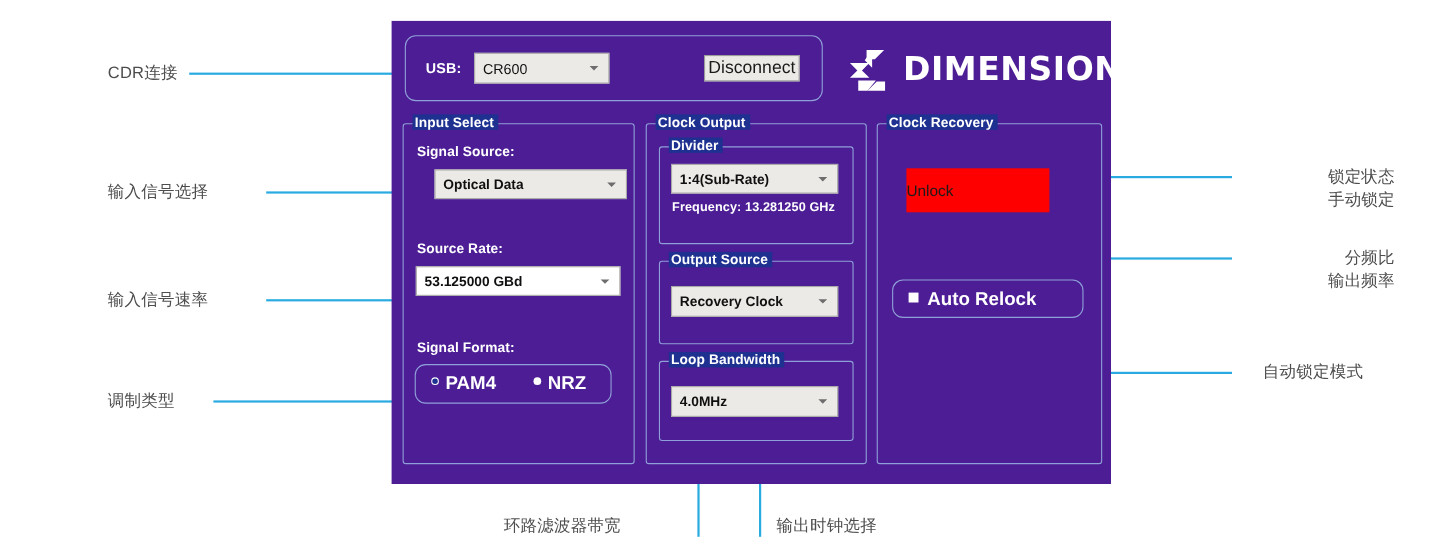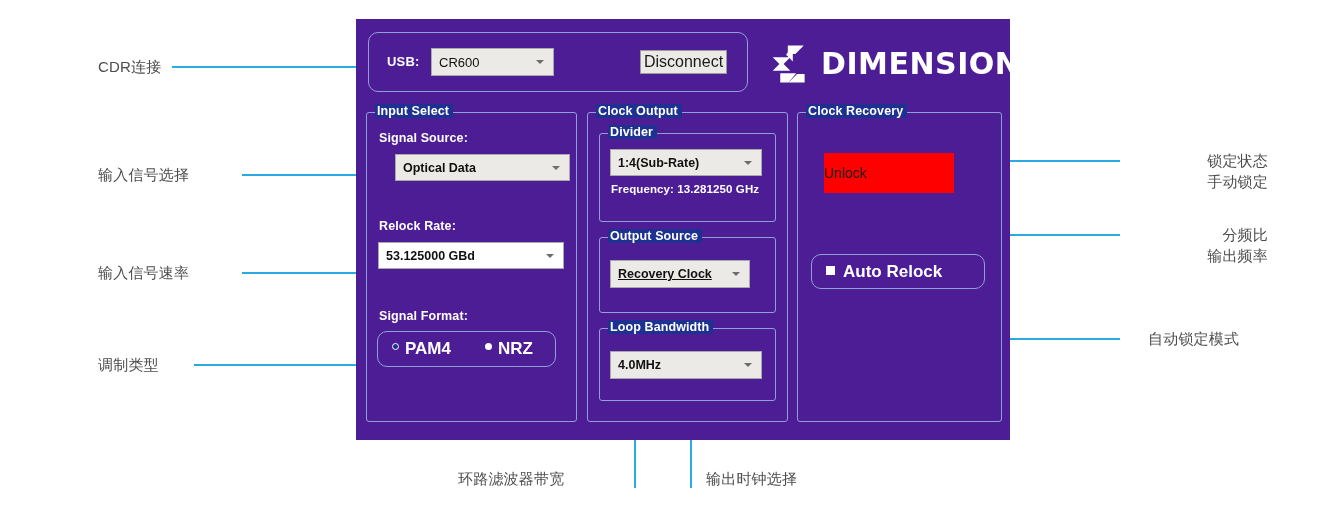--- a/index.html
+++ b/index.html
@@ -107,21 +107,21 @@
   .radio .rtxt{color:#ffffff;font-size:17px;font-weight:bold;}
 
   
   .g-div{left:11px;top:20px;width:175px;height:87px;}
   .cb-div{left:10px;top:15px;width:152px;height:27px;}
   .freq{
     position:absolute;left:11px;top:49px;color:#ffffff;
     font-size:11.5px;font-weight:bold;letter-spacing:.1px;white-space:nowrap;
   }
   .g-out{left:11px;top:124px;width:175px;height:74px;}
-  .cb-out{left:10px;top:22px;width:140px;height:28px;text-decoration:underline;}
+  .cb-out{left:10px;top:22px;width:152px;height:28px;}
   .g-lbw{left:11px;top:215px;width:175px;height:71px;}
   .cb-lbw{left:10px;top:22px;width:152px;height:28px;}
 
   
   .unlock{
     position:absolute;left:26px;top:40px;width:130px;height:40px;
     background:#ff0000;border:none;color:#1a1a1a;font-size:14px;
     display:flex;align-items:center;justify-content:flex-start;
   }
   .relock-box{left:13px;top:141px;width:172px;height:33px;}
@@ -198,21 +198,21 @@
 
     <div class="gb g-input">
       <span class="gb-title">Input Select</span>
 
       <span class="fld-label lbl-src">Signal Source:</span>
       <div class="combo cb-src">
         <span class="txt">Optical Data</span>
         <span class="arrow"></span>
       </div>
 
-      <span class="fld-label lbl-rate">Relock Rate:</span>
+      <span class="fld-label lbl-rate">Source Rate:</span>
       <div class="combo white cb-rate">
         <span class="txt">53.125000 GBd</span>
         <span class="arrow"></span>
       </div>
 
       <span class="fld-label lbl-fmt">Signal Format:</span>
       <div class="gb round fmt-box">
         <div class="radio-row">
           <div class="radio">
             <span class="dot ring"></span>

